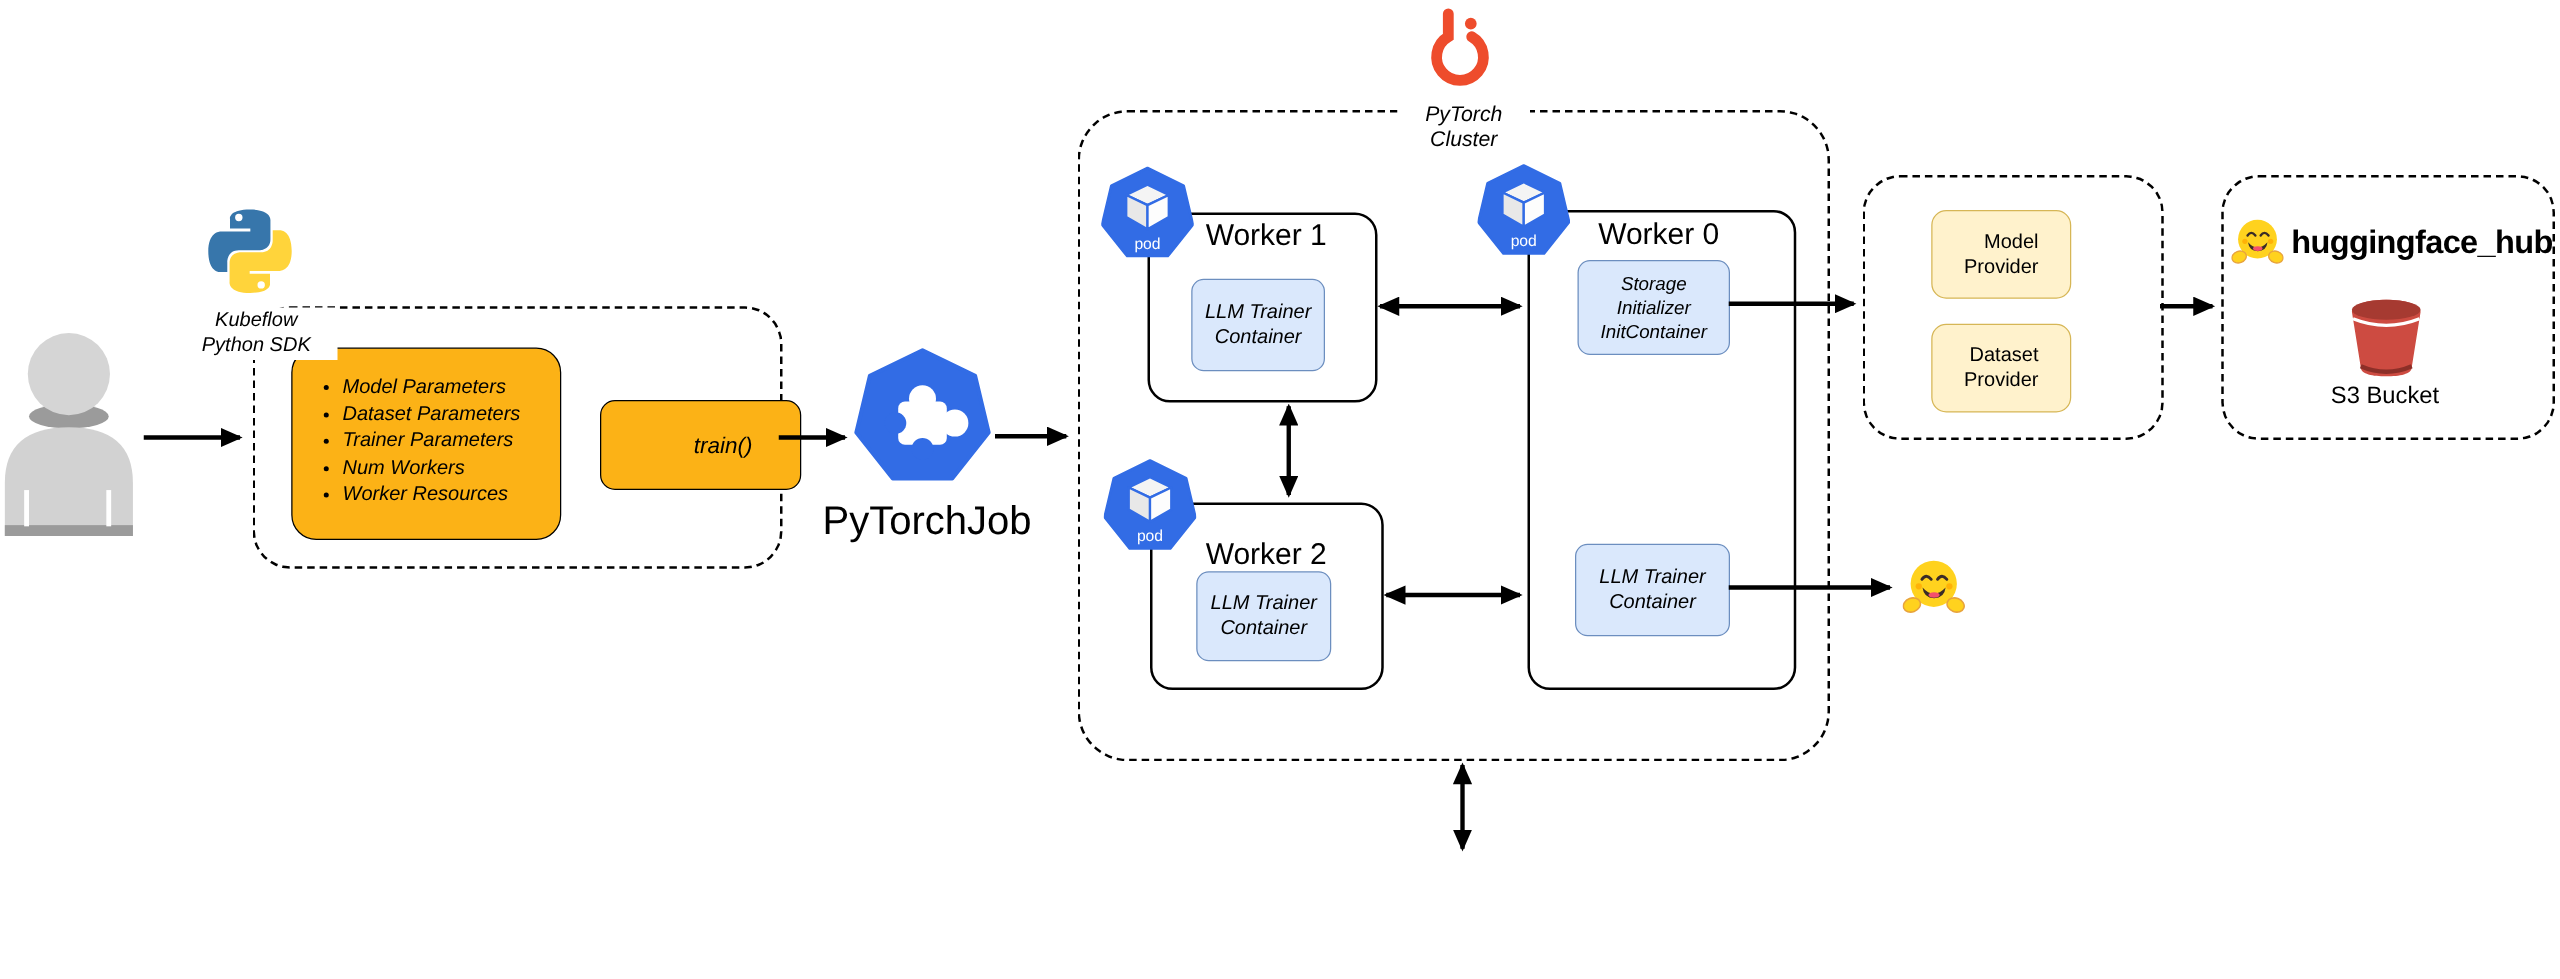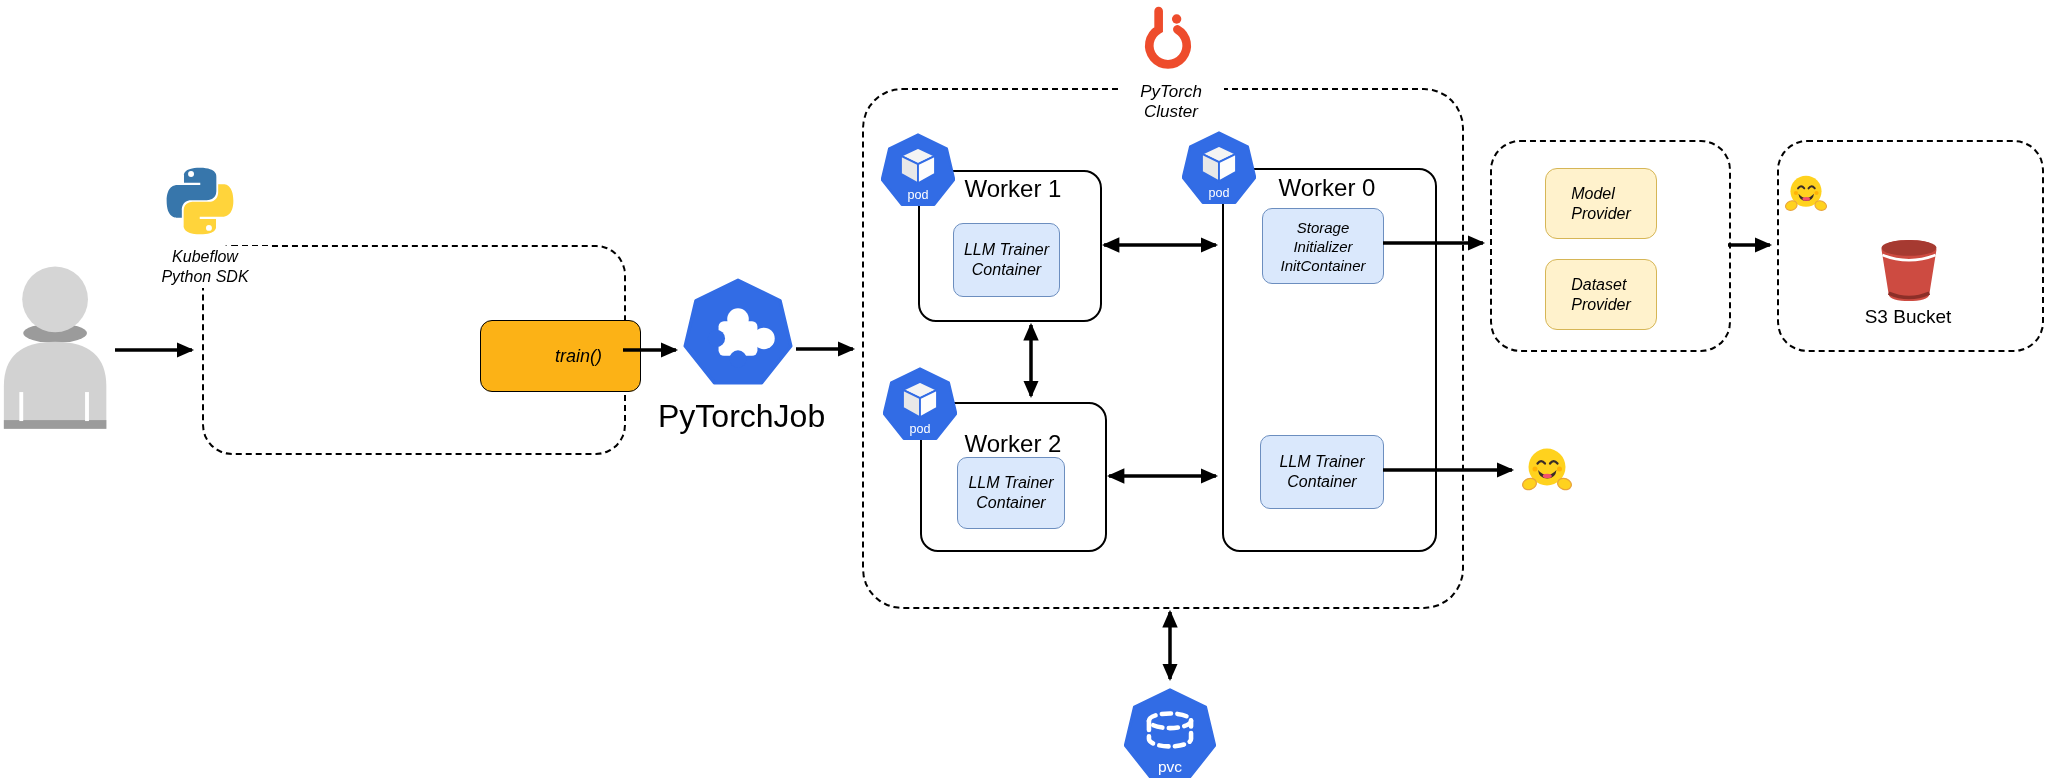--- a/index.html
+++ b/index.html
@@ -9,22 +9,22 @@
   
   .dashed-box{position:absolute;border:2.5px dashed #000;background:transparent;}
   
   .worker-box{position:absolute;border:2px solid #000;border-radius:18px;background:#fff;}
   .worker-label{position:absolute;font-size:24px;text-align:center;white-space:nowrap;}
   
   .chip-blue{position:absolute;background:#dae8fc;border:1.5px solid #6c8ebf;border-radius:10px;
              display:flex;align-items:center;justify-content:center;text-align:center;
              font-style:italic;font-size:16px;line-height:20px;white-space:pre-line;}
   .chip-cream{position:absolute;background:#fff2cc;border:1.5px solid #d6b656;border-radius:12px;
-              display:flex;align-items:center;justify-content:center;text-align:left;
-              font-style:italic;font-size:16px;line-height:20px;white-space:pre-line;}
+              display:flex;align-items:center;justify-content:center;text-align:right;
+              font-size:16px;line-height:20px;white-space:pre-line;}
   .chip-orange{position:absolute;background:#fcb216;border:1.5px solid #000;}
   .preline{white-space:pre-line;font-style:italic;}
   .caption{position:absolute;text-align:center;background:#fff;padding:1px 5px;line-height:20px;}
   ul.params{margin:0;padding:20px 6px 0 40px;font-style:italic;font-size:16px;line-height:21.5px;}
   ul.params li{margin:0 0 0 0;}
   svg{display:block;}
   .icon{position:absolute;}
   #arrows{position:absolute;left:0;top:0;z-index:40;pointer-events:none;}
   .z1{z-index:1}.z2{z-index:5}.z3{z-index:10}.z4{z-index:20}.z6{z-index:50}
   .hf-title{position:absolute;font-weight:bold;font-size:26px;letter-spacing:-0.5px;white-space:nowrap;}
@@ -58,20 +58,29 @@
     <svg width="74" height="74" viewBox="0 0 110 110">
       <path fill="#3776AB" d="M54.9,5.4c-25.3,0-23.7,11-23.7,11l0,11.6l24.2,0l0,3.4l-33.8,0c0,0-16.2-1.9-16.2,23.7 c0,25.6,14.2,24.7,14.2,24.7l8.4,0l0-11.9c0,0-0.5-14.2,13.9-14.2l23.9,0c0,0,13.5,0.2,13.5-13.1l0-22C79.3,18.6,81.5,5.4,54.9,5.4z"></path>
       <circle cx="41.7" cy="14.9" r="4.4" fill="#ffffff"></circle>
       <path fill="#FFD43B" d="M55.1,104.5c25.3,0,23.7-11,23.7-11l0-11.6l-24.2,0l0-3.4l33.8,0c0,0,16.2,1.9,16.2-23.7 c0-25.6-14.2-24.7-14.2-24.7l-8.4,0l0,11.9c0,0,0.5,14.2-13.9,14.2l-23.9,0c0,0-13.5-0.2-13.5,13.1l0,22C30.7,91.3,28.5,104.5,55.1,104.5z"></path>
       <circle cx="68.3" cy="95" r="4.4" fill="#ffffff"></circle>
     </svg>
   </div>
   <div class="caption preline z4" style="left:140px;top:246px;width:120px;font-size:16px;">Kubeflow
 Python SDK</div>
 
+  <div class="chip-orange z3" style="left:233px;top:278px;width:214px;height:152px;border-radius:20px;">
+    <ul class="params">
+      <li>Model Parameters</li>
+      <li>Dataset Parameters</li>
+      <li>Trainer Parameters</li>
+      <li>Num Workers</li>
+      <li>Worker Resources</li>
+    </ul>
+  </div>
 
   <div class="chip-orange z3" style="left:480px;top:320px;width:123px;height:70px;border-radius:12px;
        display:flex;align-items:center;justify-content:center;font-style:italic;font-size:18px;padding-left:36px;">train()</div>
 
   <div class="icon z3" style="left:683px;top:278px;width:110px;height:108px;">
     <svg width="110" height="108" viewBox="0 0 100 100">
       <polygon points="50,2 89,21 99,63 72,97 28,97 1,63 11,21" fill="#326CE5" stroke="#326CE5" stroke-width="3" stroke-linejoin="round"></polygon>
       <g>
         <rect x="32" y="40" width="36" height="32" rx="5" fill="#ffffff"></rect>
         <circle cx="50" cy="38" r="10" fill="#ffffff"></circle>
@@ -137,49 +146,40 @@
       <polygon points="50,2 89,21 99,63 72,97 28,97 1,63 11,21" fill="#326CE5" stroke="#326CE5" stroke-width="3" stroke-linejoin="round" transform="translate(0,4)"></polygon>
       <g stroke="#326CE5" stroke-width="2.5" stroke-linejoin="round">
         <polygon points="50,24 73,35 50,46 27,35" fill="#F4F4F4"></polygon>
         <polygon points="27,35 50,46 50,72 27,59" fill="#E8E8E8"></polygon>
         <polygon points="73,35 50,46 50,72 73,59" fill="#FDFDFD"></polygon>
       </g>
       <text x="50" y="93" text-anchor="middle" font-size="17" fill="#ffffff" font-family="Liberation Sans, sans-serif">pod</text>
     </svg>
   </div>
 
-  <div class="icon z6" style="left:1124px;top:686px;">
-    <svg width="92" height="97" viewBox="0 0 100 106">
-      <polygon points="50,2 89,21 99,63 72,97 28,97 1,63 11,21" fill="#326CE5" stroke="#326CE5" stroke-width="3" stroke-linejoin="round" transform="translate(0,2)"></polygon>
-      <g fill="none" stroke="#ffffff" stroke-width="5" stroke-linecap="round" stroke-dasharray="10 7">
-        <ellipse cx="50" cy="38" rx="23" ry="8"></ellipse>
-        <path d="M27,38 L27,58 A23,8 0 0 0 73,58 L73,38"></path>
-      </g>
-      <text x="50" y="94" text-anchor="middle" font-size="17" fill="#ffffff" font-family="Liberation Sans, sans-serif">pvc</text>
-    </svg>
-  </div>
 
   <div class="chip-cream z3" style="left:1545px;top:168px;width:110px;height:69px;">Model
 Provider</div>
   <div class="chip-cream z3" style="left:1545px;top:259px;width:110px;height:69px;">Dataset
 Provider</div>
 
   <div class="icon z3" style="left:1785px;top:172px;width:42px;height:42px;">
     <svg width="42" height="42" viewBox="0 0 100 100">
       <circle cx="50" cy="46" r="37" fill="#FFD21E"></circle>
       <path d="M31,39 q7,-10 15,0" stroke="#3A2C27" stroke-width="4.5" fill="none" stroke-linecap="round"></path>
       <path d="M56,39 q7,-10 15,0" stroke="#3A2C27" stroke-width="4.5" fill="none" stroke-linecap="round"></path>
       <path d="M32,52 q18,20 37,0 q-2,17 -18.5,17 q-16.5,0 -18.5,-17 z" fill="#3A2C27"></path>
       <ellipse cx="50.5" cy="64" rx="9" ry="4.5" fill="#F4506C"></ellipse>
       <circle cx="26" cy="50" r="5" fill="#FFAD03" opacity="0.85"></circle>
       <circle cx="75" cy="50" r="5" fill="#FFAD03" opacity="0.85"></circle>
       <ellipse cx="15" cy="80" rx="14" ry="11" fill="#FFD21E" stroke="#E8A33D" stroke-width="2.5" transform="rotate(-20 15 80)"></ellipse>
       <ellipse cx="85" cy="80" rx="14" ry="11" fill="#FFD21E" stroke="#E8A33D" stroke-width="2.5" transform="rotate(20 85 80)"></ellipse>
     </svg>
   </div>
+  <div class="hf-title z4" style="left:1833px;top:178px;">huggingface_hub</div>
 
   <div class="icon z3" style="left:1878px;top:238px;width:62px;height:64px;">
     <svg width="62" height="64" viewBox="0 0 70 72">
       <path d="M4,13 C4,6 18,2 35,2 C52,2 66,6 66,13 L58,63 C58,69 47,71 35,71 C23,71 12,69 12,63 Z" fill="#CD4B41"></path>
       <ellipse cx="35" cy="11" rx="31" ry="9" fill="#A63A31"></ellipse>
       <path d="M5,19 Q35,31 65,19" stroke="#ffffff" stroke-width="3" fill="none"></path>
       <path d="M12,62 Q35,72 58,62" stroke="#8C2F28" stroke-width="4" fill="none"></path>
     </svg>
   </div>
   <div class="abs z4" style="left:1848px;top:306px;width:120px;text-align:center;font-size:19px;">S3 Bucket</div>

